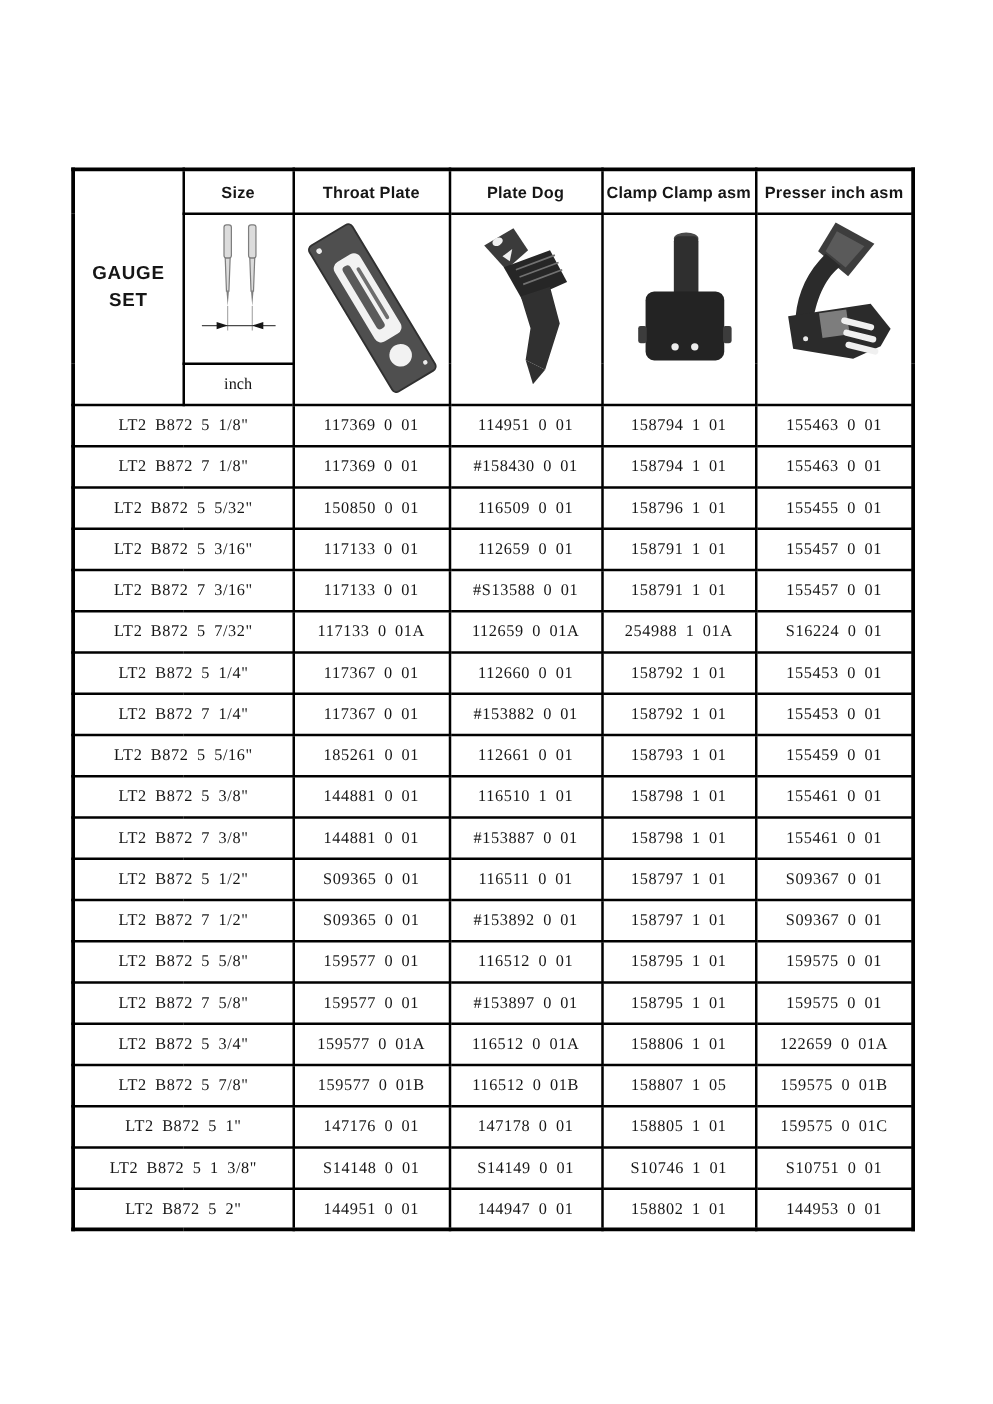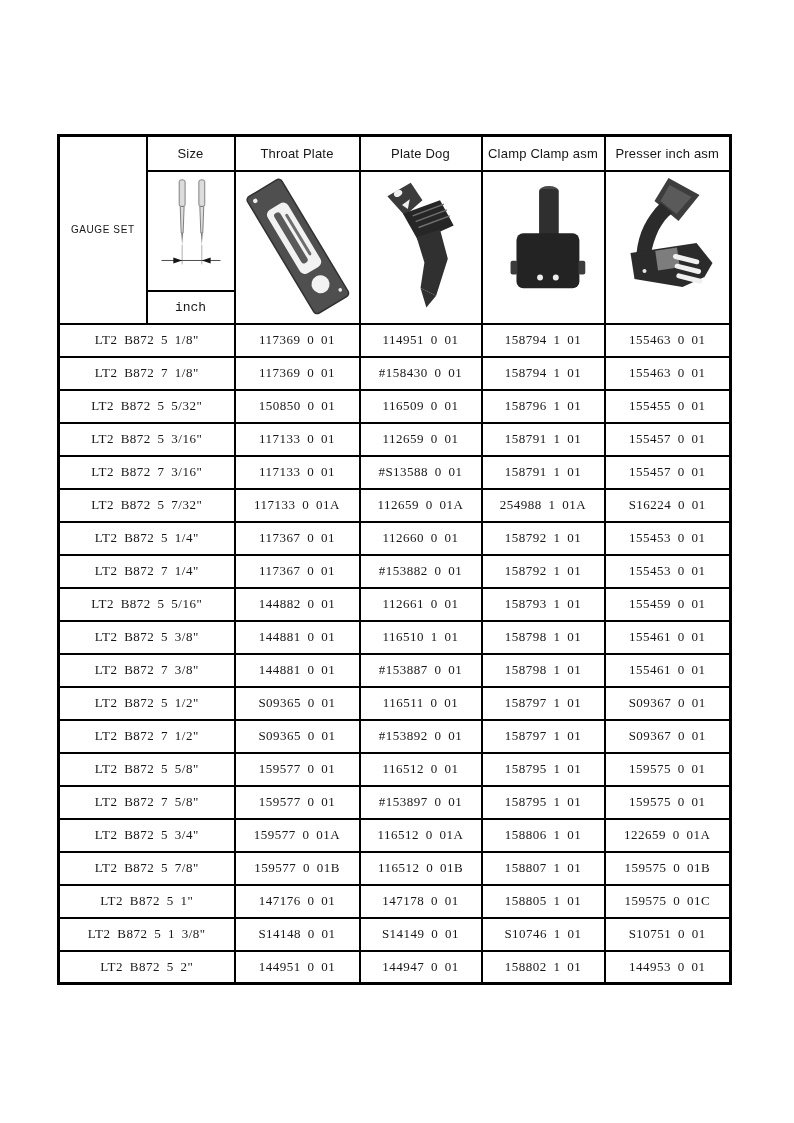--- a/index.html
+++ b/index.html
@@ -16,29 +16,29 @@
     text-align:center;vertical-align:middle;
     background:#fff;color:#161616;
     overflow:hidden;
   }
   .row-head{height:35px;}
   .row-photos{height:120px;}
   .row-inch{height:33px;}
   tbody tr{height:33px;}
   .gauge-table th{
     font-family:"Liberation Sans",sans-serif;
-    font-weight:400;font-size:13px;letter-spacing:0.2px;
+    font-weight:700;font-size:13px;letter-spacing:0.2px;
   }
   th.corner{
     font-family:"Liberation Sans",sans-serif;
-    font-size:10px;line-height:1.45;letter-spacing:0.6px;
+    font-size:15px;line-height:1.45;letter-spacing:0.6px;
     padding:0 10px;
   }
   td.inch-cell{
-    font-family:Liberation Mono, monospace;
+    font-family:Liberation Serif, serif;
     font-size:13px;
     border-radius:16px;
   }
   tbody td{
     font-family:"Liberation Serif",serif;
     font-size:13px;letter-spacing:0.5px;word-spacing:3px;
     white-space:nowrap;
   }
   td.photo-cell svg{display:block;margin:0 auto;}
 </style>
@@ -189,21 +189,21 @@
         </tr>
         <tr>
           <td colspan="2">LT2 B872 7 1/4"</td>
           <td>117367 0 01</td>
           <td>#153882 0 01</td>
           <td>158792 1 01</td>
           <td>155453 0 01</td>
         </tr>
         <tr>
           <td colspan="2">LT2 B872 5 5/16"</td>
-          <td>144882 0 01</td>
+          <td>185261 0 01</td>
           <td>112661 0 01</td>
           <td>158793 1 01</td>
           <td>155459 0 01</td>
         </tr>
         <tr>
           <td colspan="2">LT2 B872 5 3/8"</td>
           <td>144881 0 01</td>
           <td>116510 1 01</td>
           <td>158798 1 01</td>
           <td>155461 0 01</td>
@@ -247,21 +247,21 @@
           <td colspan="2">LT2 B872 5 3/4"</td>
           <td>159577 0 01A</td>
           <td>116512 0 01A</td>
           <td>158806 1 01</td>
           <td>122659 0 01A</td>
         </tr>
         <tr>
           <td colspan="2">LT2 B872 5 7/8"</td>
           <td>159577 0 01B</td>
           <td>116512 0 01B</td>
-          <td>158807 1 01</td>
+          <td>158807 1 05</td>
           <td>159575 0 01B</td>
         </tr>
         <tr>
           <td colspan="2">LT2 B872 5 1"</td>
           <td>147176 0 01</td>
           <td>147178 0 01</td>
           <td>158805 1 01</td>
           <td>159575 0 01C</td>
         </tr>
         <tr>

